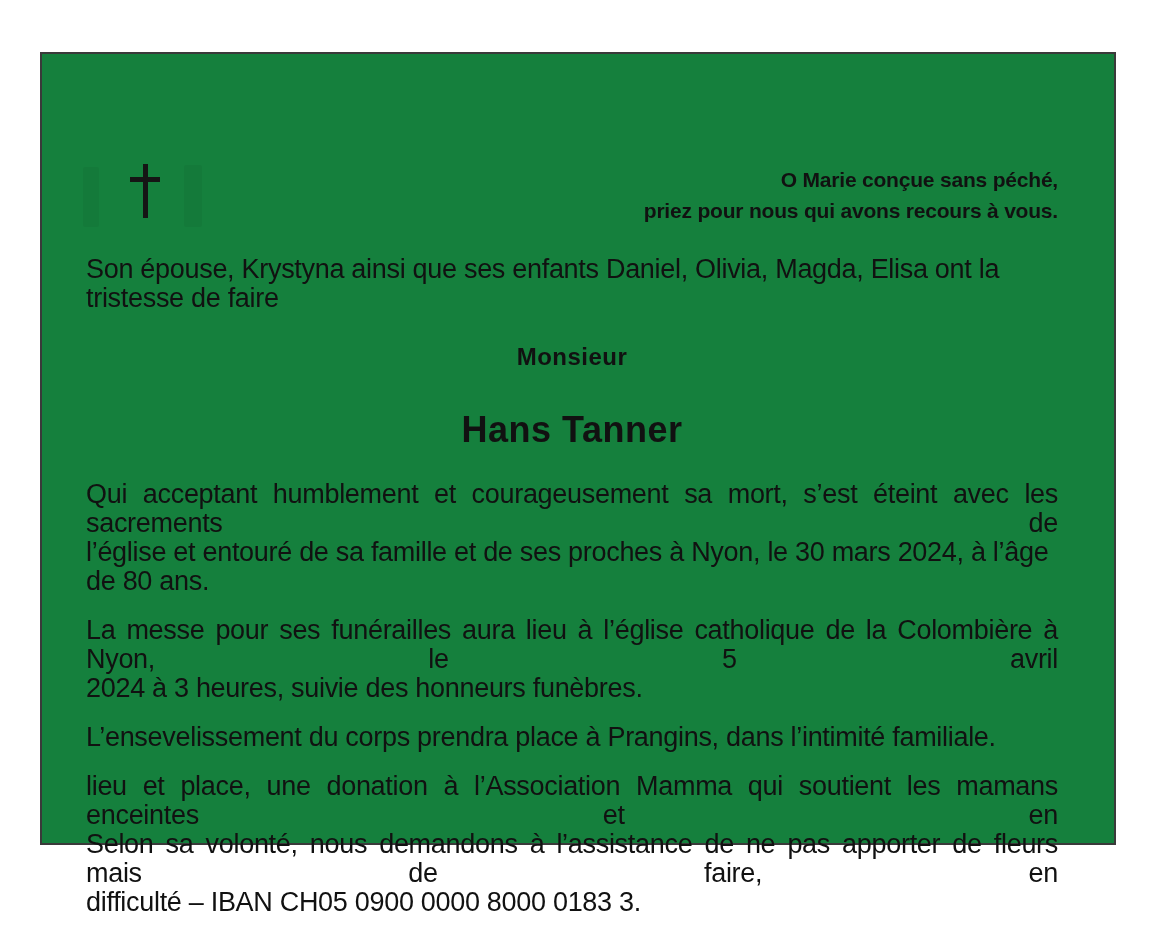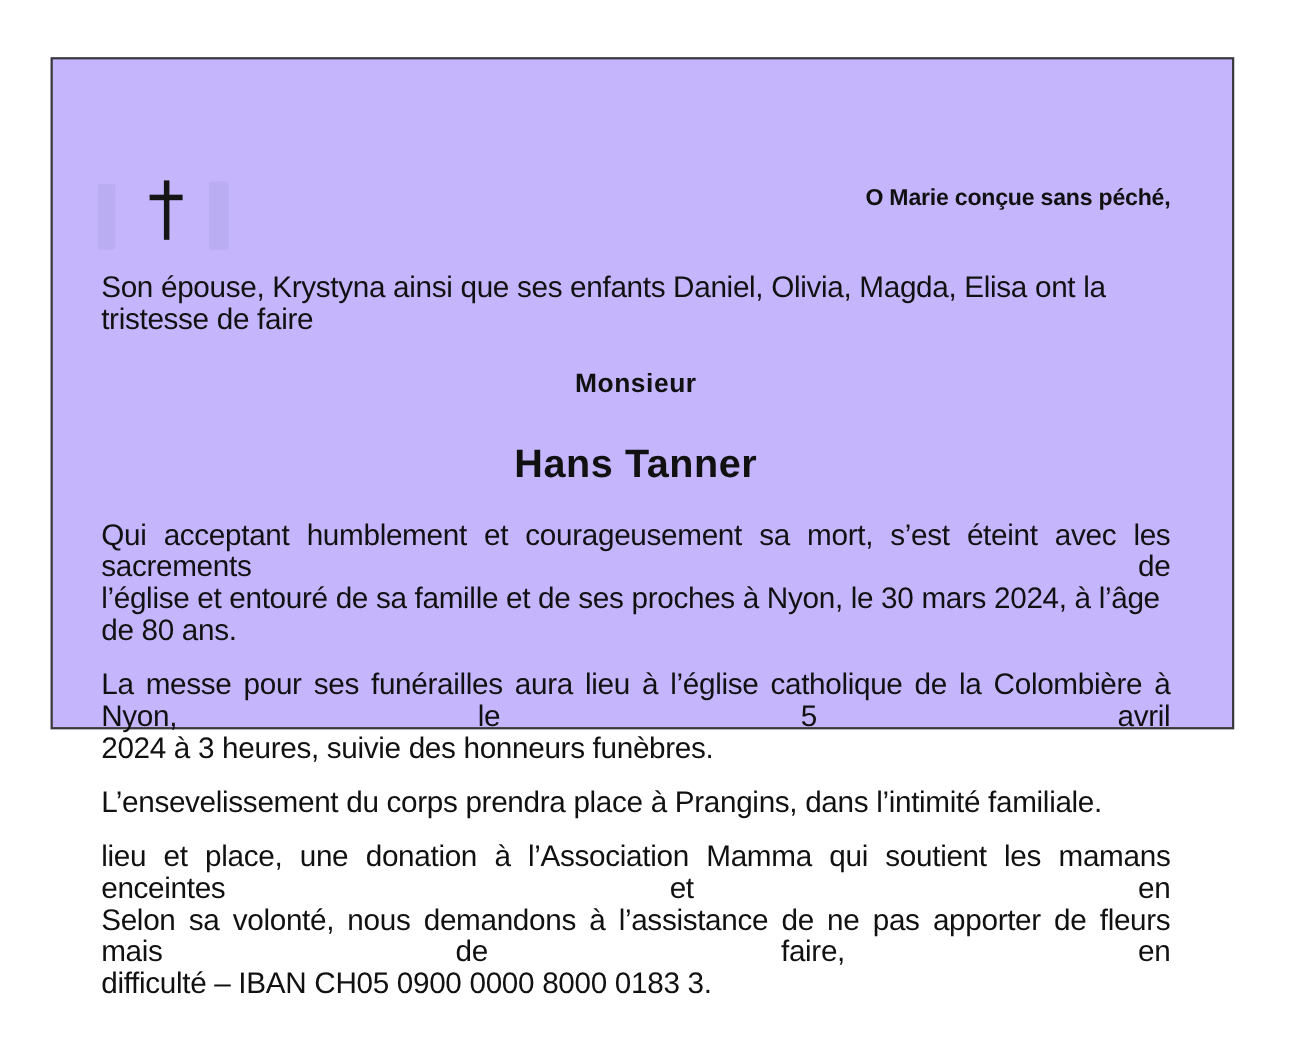--- a/index.html
+++ b/index.html
@@ -8,24 +8,24 @@
     background: #ffffff;
   }
   body {
     font-family: "Liberation Sans", sans-serif;
     color: #111111;
     position: relative;
     overflow: hidden;
   }
   .card {
     position: absolute;
-    left: 46px; top: 52px;
-    width: 1076px; height: 611px;
+    left: 40px; top: 52px;
+    width: 1076px; height: 793px;
     border: 2px solid #3a3a3a;
-    background: #c4b5fd;
+    background: #15803d;
     padding: 0 56px 0 44px;
   }
   
   .smudge {
     position: absolute;
     background: rgba(0,0,0,0.045);
     border-radius: 2px;
   }
   .smudge-left  { left: 41px;  top: 113px; width: 16px; height: 60px; }
   .smudge-right { left: 142px; top: 111px; width: 18px; height: 62px; }
@@ -96,20 +96,21 @@
   <span class="smudge smudge-left"></span>
   <span class="smudge smudge-right"></span>
 
   <div class="header">
     <div class="cross">
       <span class="bar-v"></span>
       <span class="bar-h"></span>
     </div>
     <div class="prayer">
       <div>O Marie conçue sans péché,</div>
+      <div>priez pour nous qui avons recours à vous.</div>
     </div>
   </div>
 
   <div class="intro">
     <div class="line">Son épouse, Krystyna ainsi que ses enfants Daniel, Olivia, Magda, Elisa ont la tristesse de faire</div>
   </div>
 
   <div class="civility">Monsieur</div>
 
   <div class="name">Hans Tanner</div>

